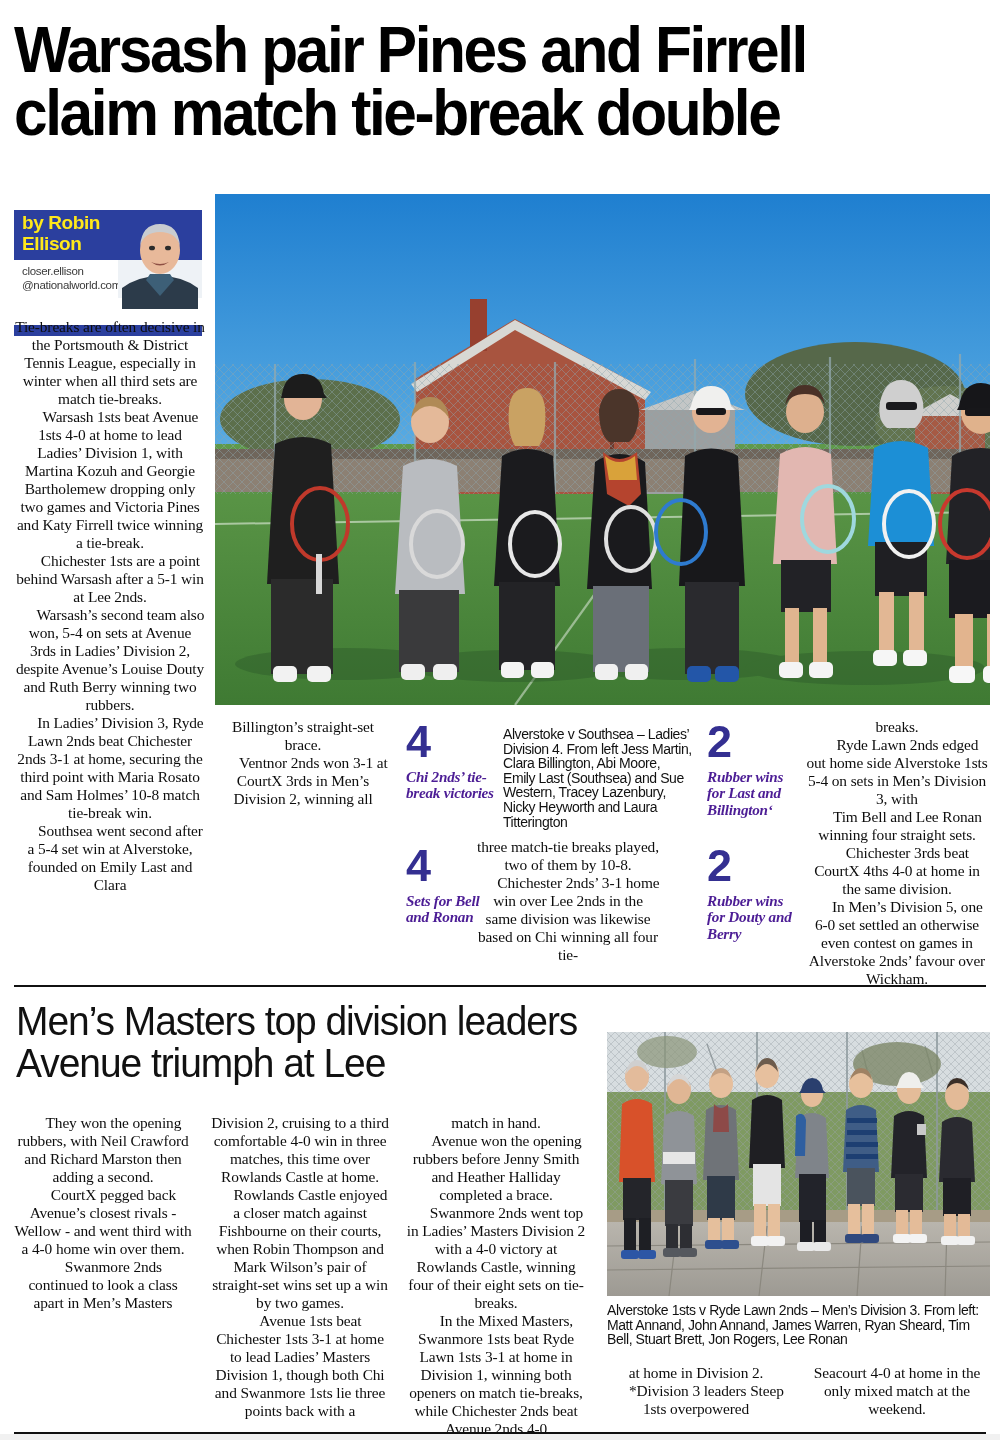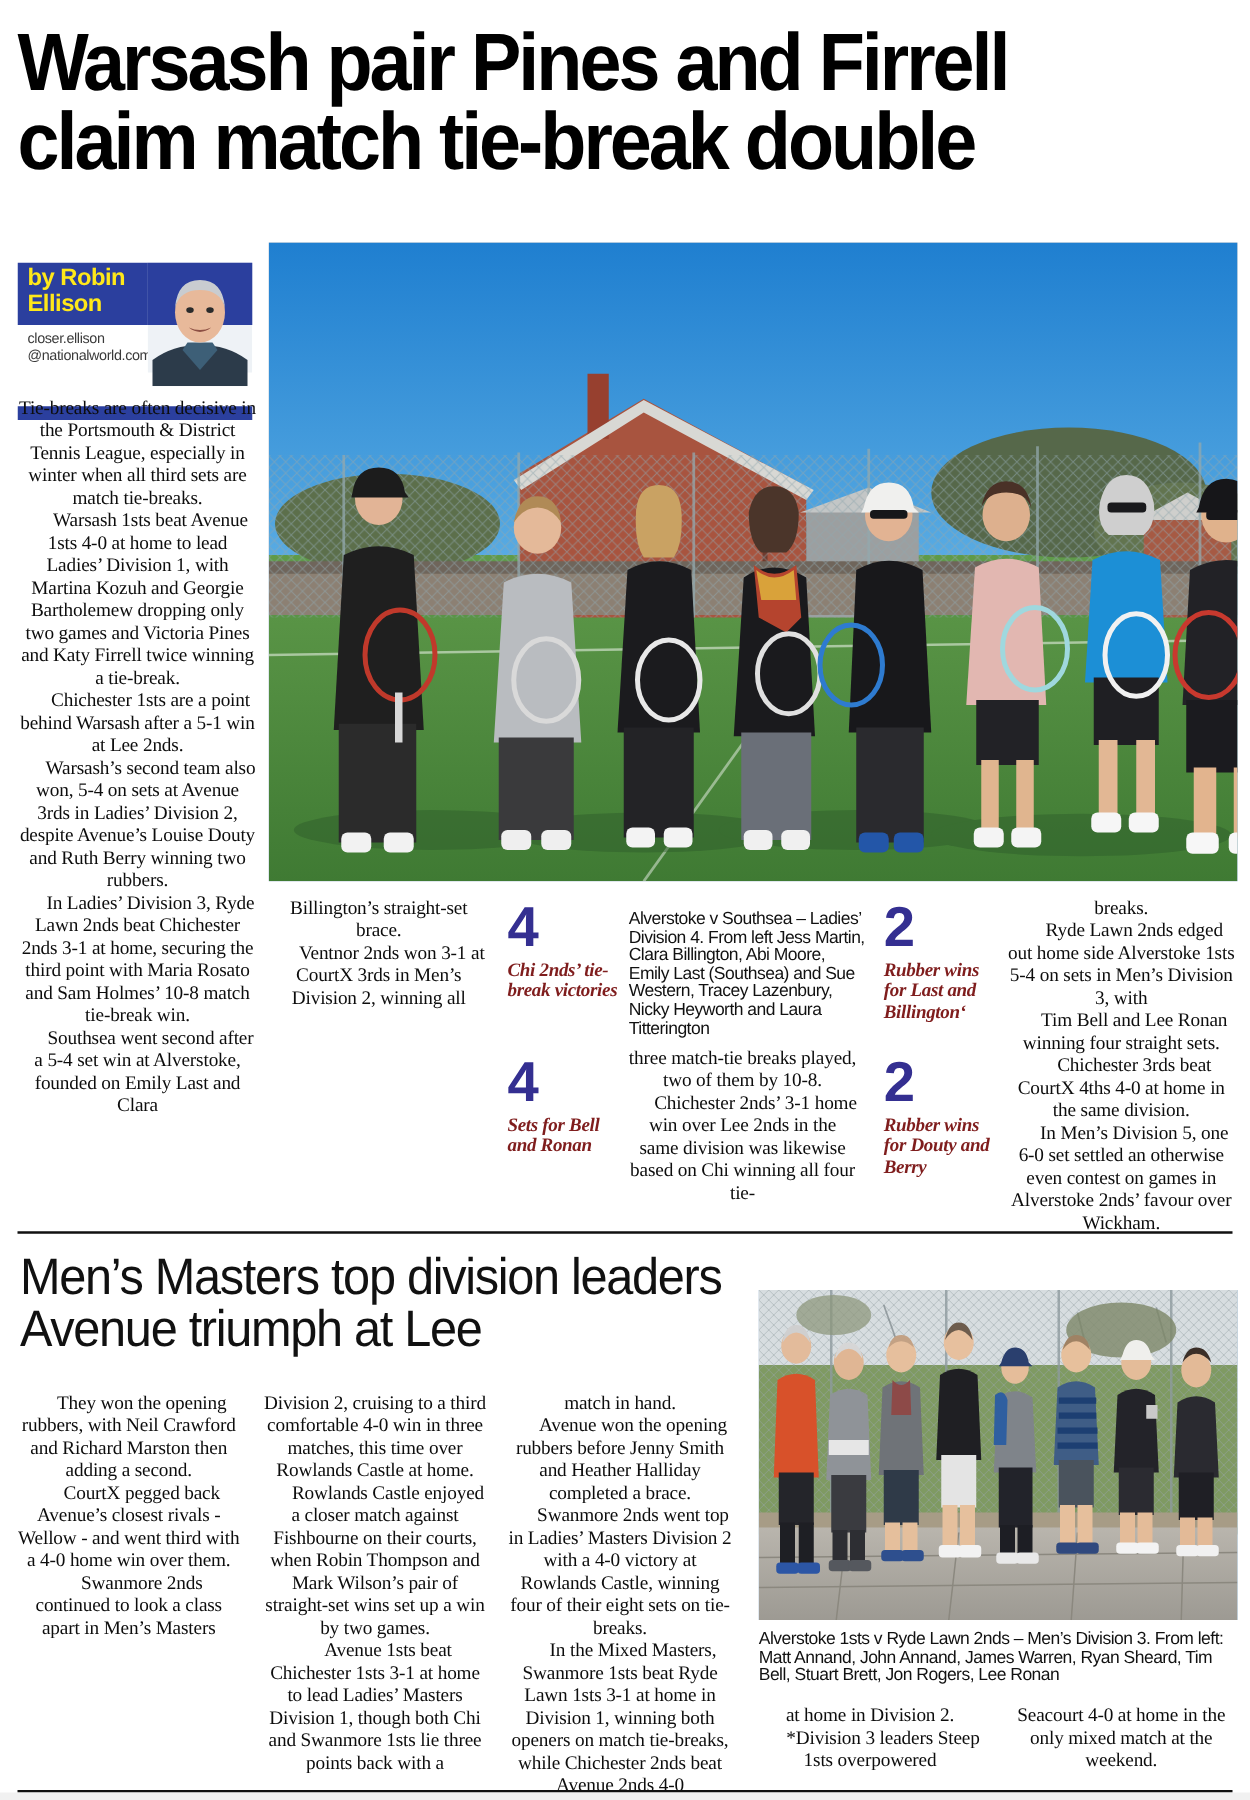--- a/index.html
+++ b/index.html
@@ -106,21 +106,21 @@
     font-size:45px;
     line-height:40px;
     color:#342f91;
     letter-spacing:-1px;
   }
   .stat .lbl{
     margin-top:7px;
     font-family:"Liberation Serif",serif;
     font-weight:700;font-style:italic;
     font-size:15.2px;line-height:16.4px;
-    color:#7f1d1d;letter-spacing:-0.25px;
+    color:#4c1d95;letter-spacing:-0.25px;
   }
 
   
   .rule{position:absolute;background:#111;}
   #rule-mid{left:14px;top:985px;width:972px;height:2.2px;}
   #rule-bottom{left:14px;top:1432px;width:972px;height:2.2px;}
   .bg-foot{position:absolute;left:0;top:1434px;width:1000px;height:6px;background:#f1f1f1;}
 </style>
 </head>
 <body>
@@ -310,21 +310,21 @@
     <p>Warsash’s second team also won, 5-4 on sets at Avenue 3rds in Ladies’ Division 2, despite Avenue’s Louise Douty and Ruth Berry winning two rubbers.</p>
     <p>In Ladies’ Division 3, Ryde Lawn 2nds beat Chichester 2nds 3-1 at home, securing the third point with Maria Rosato and Sam Holmes’ 10-8 match tie-break win.</p>
     <p>Southsea went second after a 5-4 set win at Alverstoke, founded on Emily Last and Clara</p>
   </div>
 
   <div class="col" id="mc2" style="left:215px;top:718px;width:176px;">
     <p class="first">Billington’s straight-set brace.</p>
     <p>Ventnor 2nds won 3-1 at CourtX 3rds in Men’s Division 2, winning all</p>
   </div>
 
-  <div class="col" id="mc4" style="left:502px;top:838px;width:184px;">
+  <div class="col" id="mc4" style="left:476px;top:838px;width:184px;">
     <p class="first">three match-tie breaks played, two of them by 10-8.</p>
     <p>Chichester 2nds’ 3-1 home win over Lee 2nds in the same division was likewise based on Chi winning all four tie-</p>
   </div>
 
   <div class="col" id="mc6" style="left:806px;top:718px;width:182px;">
     <p class="first">breaks.</p>
     <p>Ryde Lawn 2nds edged out home side Alverstoke 1sts 5-4 on sets in Men’s Division 3, with</p>
     <p>Tim Bell and Lee Ronan winning four straight sets.</p>
     <p>Chichester 3rds beat CourtX 4ths 4-0 at home in the same division.</p>
     <p>In Men’s Division 5, one 6-0 set settled an otherwise even contest on games in Alverstoke 2nds’ favour over Wickham.</p>

